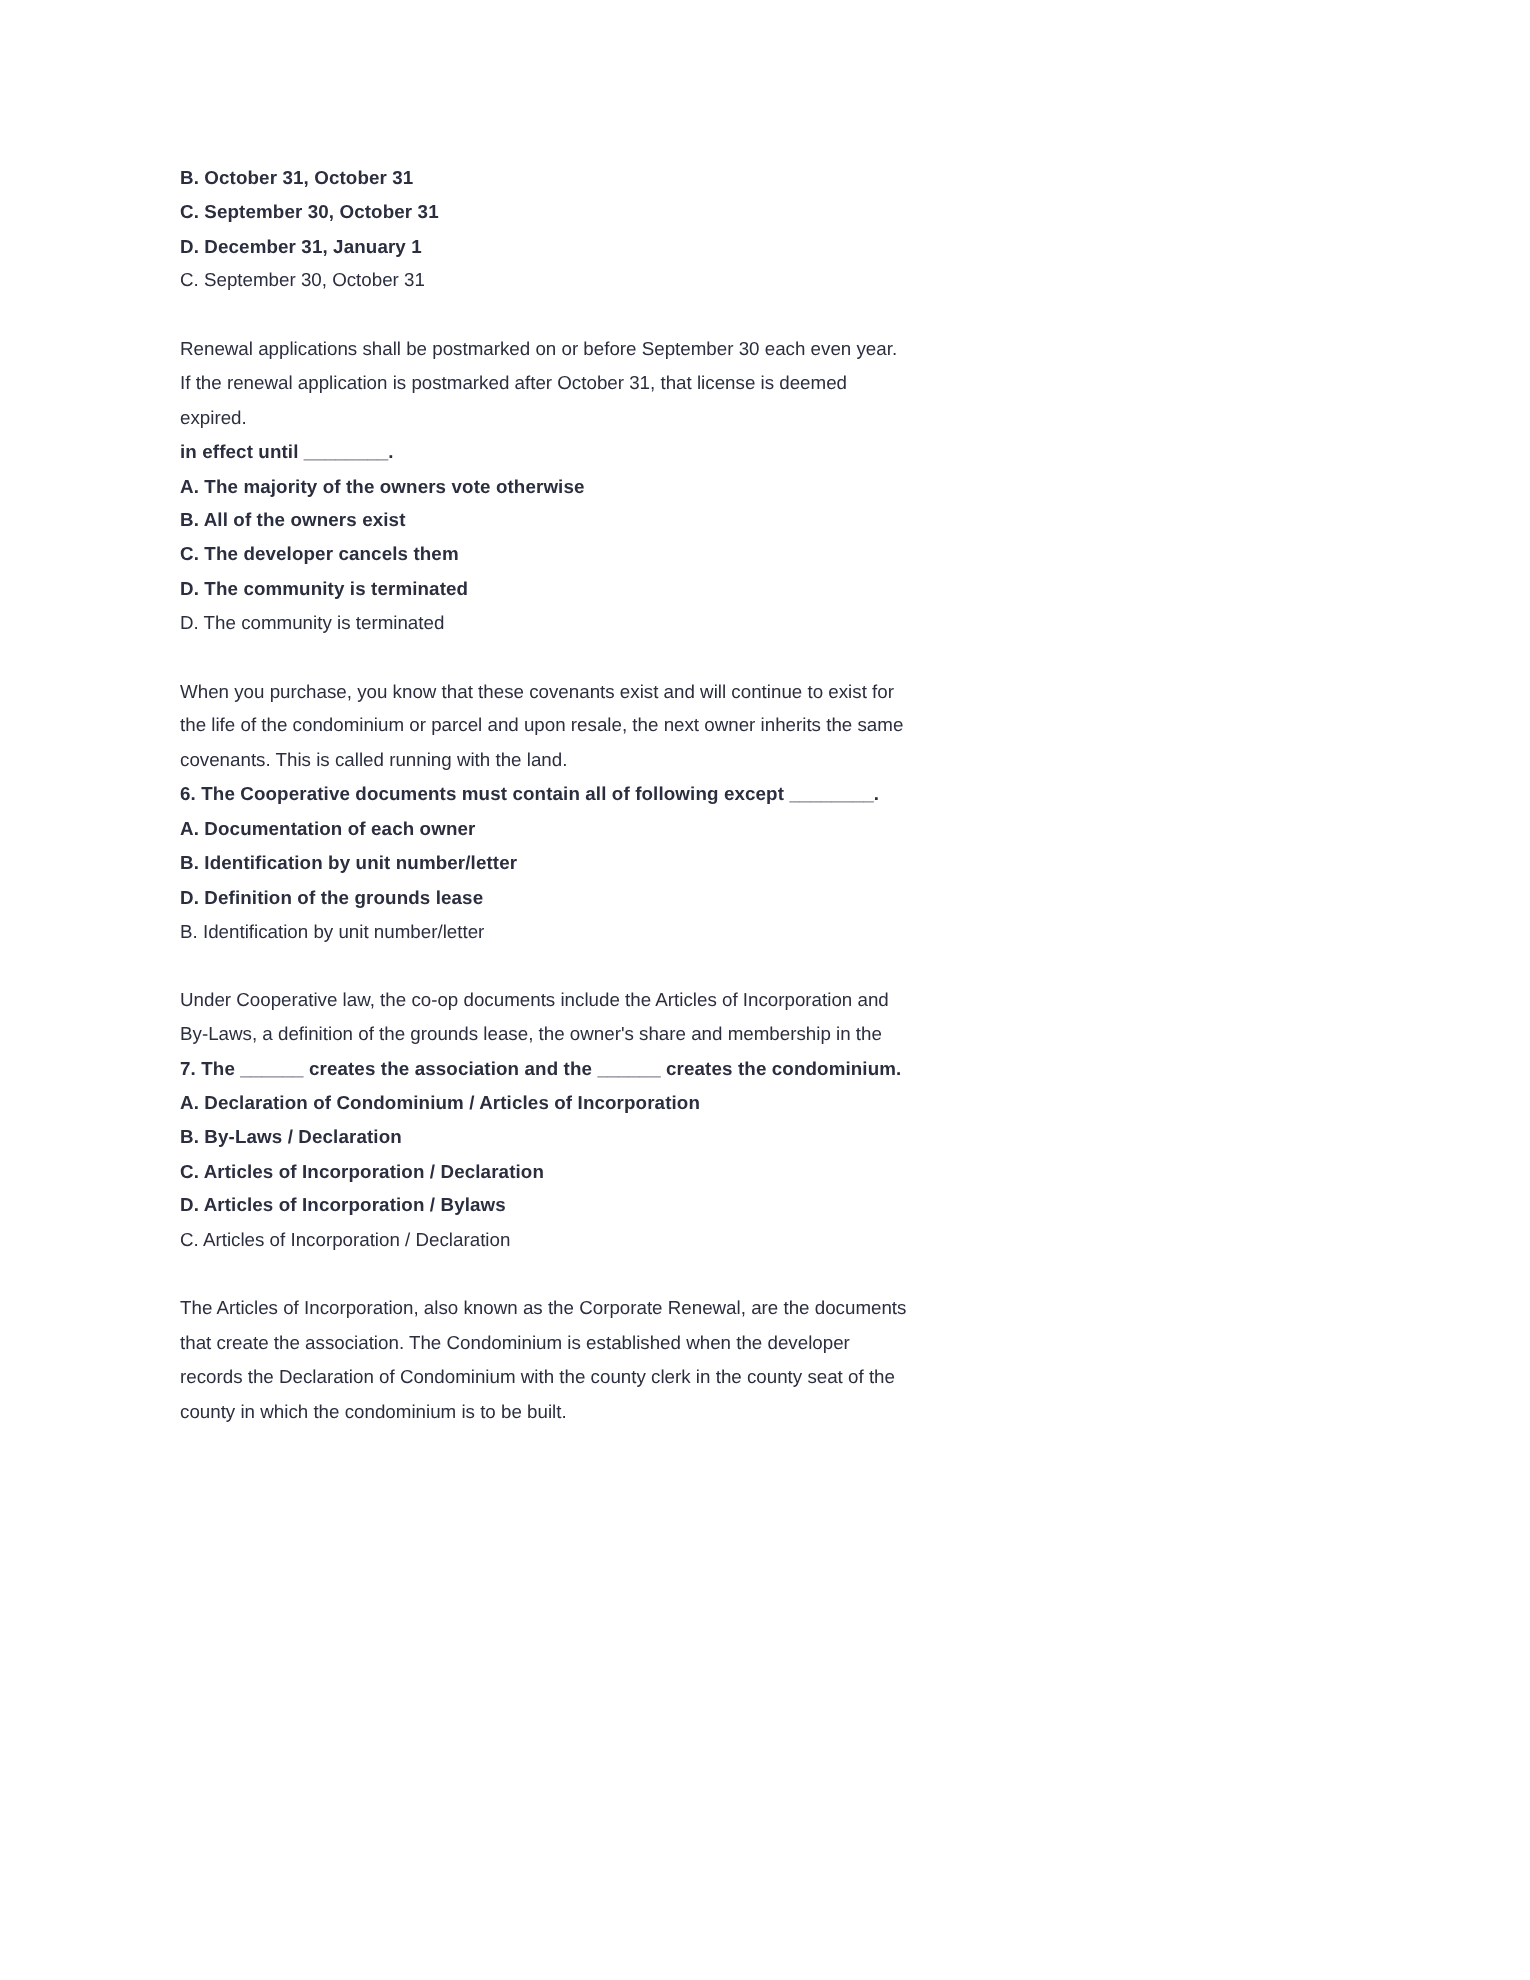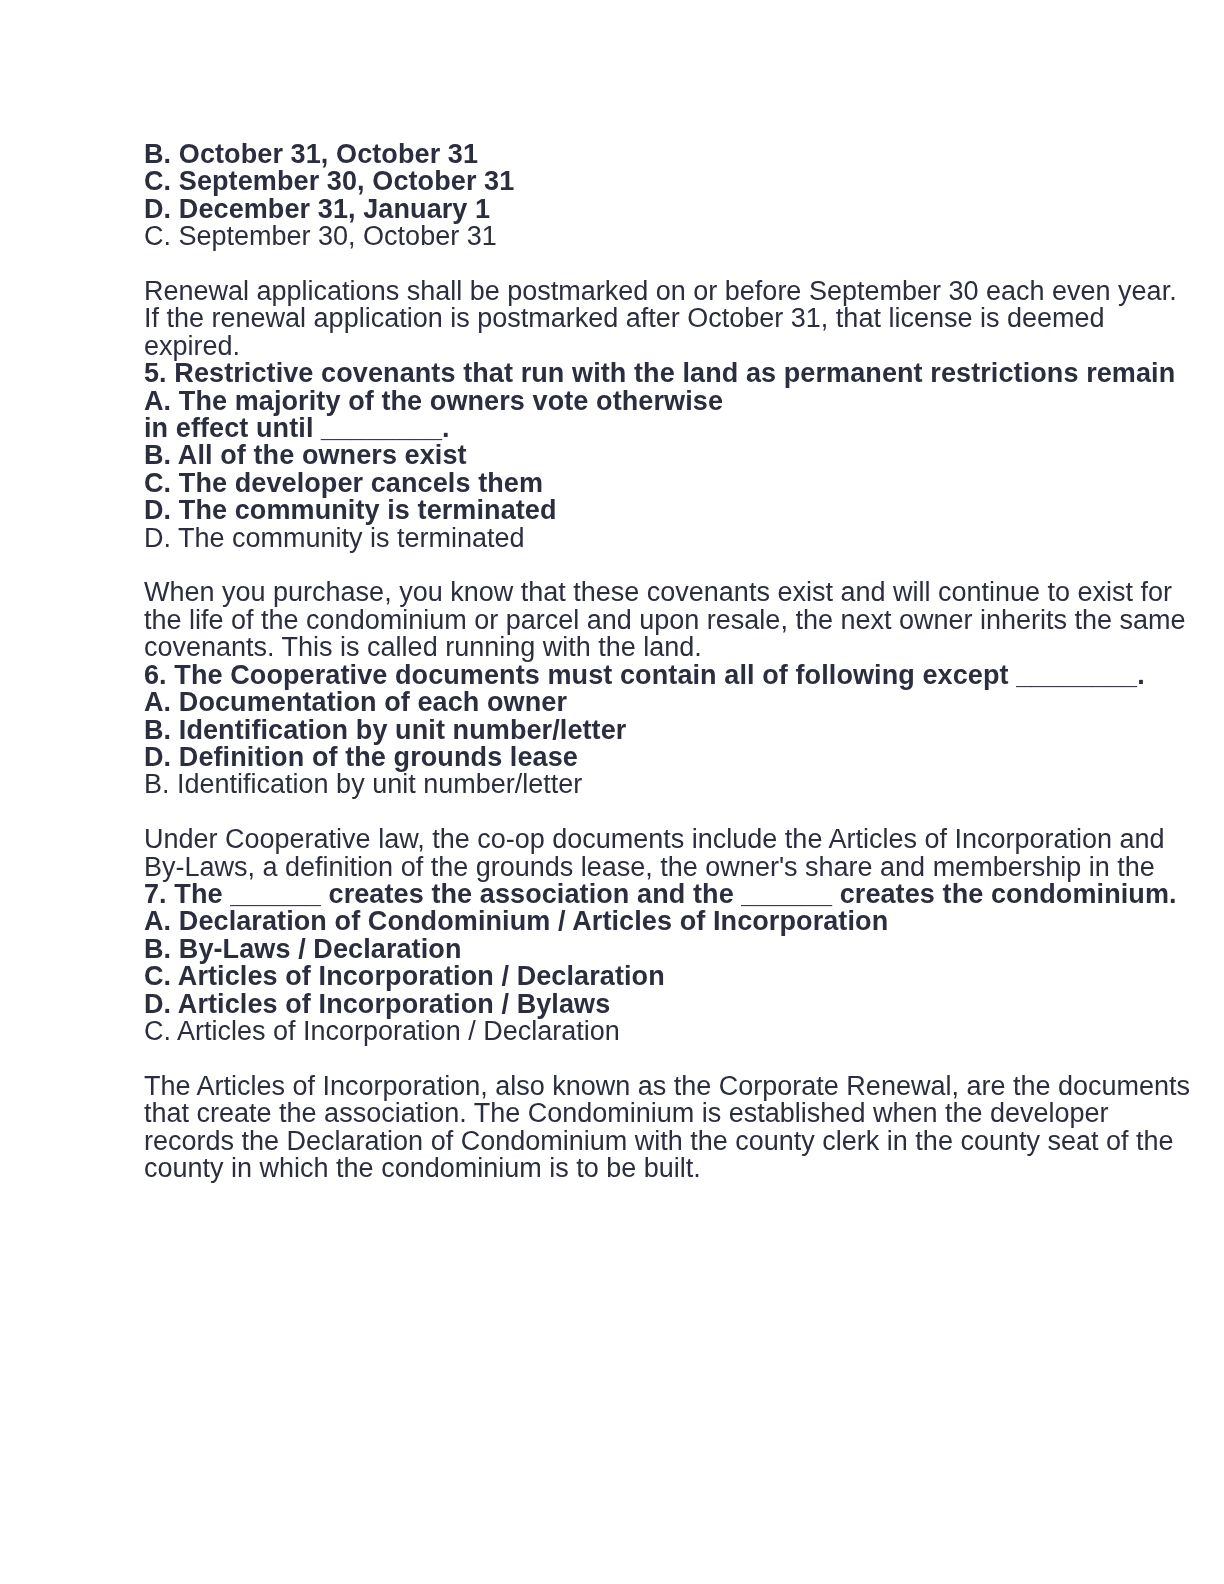--- a/index.html
+++ b/index.html
@@ -1,23 +1,23 @@
 <!DOCTYPE html>
 <html><head>
   <meta charset="utf-8">
   <style>
     html, body { margin: 0; padding: 0; background: #ffffff; }
     body { width: 1224px; height: 1584px; position: relative; overflow: hidden; }
     .page {
       position: absolute;
       left: 144px;
-      top: 141px;
+      top: 129px;
       width: 940px;
       font-family: "Liberation Sans", sans-serif;
-      font-size: 27px;
+      font-size: 15px;
       line-height: 27.4px;
       color: #2b2e3f;
     }
     .line { white-space: nowrap; }
     .b { font-weight: bold; letter-spacing: 0.1px; }
     .r { font-weight: normal; }
     .gap { height: 27.4px; }
   </style>
 </head>
 <body style="background: rgb(255, 255, 255);">
@@ -31,23 +31,22 @@
     <div class="line r">C. September 30, October 31</div>
   </div>
   <div class="gap"></div>
   <div>
     <div class="line r">Renewal applications shall be postmarked on or before September 30 each even year.</div>
     <div class="line r">If the renewal application is postmarked after October 31, that license is deemed</div>
     <div class="line r">expired.</div>
   </div>
 
   <div>
-    <div class="line b">5. Restrictive covenants that run with the land as permanent restrictions remain</div>
+    <div class="line b">in effect until ________.</div>
     <div class="line b">A. The majority of the owners vote otherwise</div>
-    <div class="line b">in effect until ________.</div>
     <div class="line b">B. All of the owners exist</div>
     <div class="line b">C. The developer cancels them</div>
     <div class="line b">D. The community is terminated</div>
     <div class="line r">D. The community is terminated</div>
   </div>
   <div class="gap"></div>
   <div>
     <div class="line r">When you purchase, you know that these covenants exist and will continue to exist for</div>
     <div class="line r">the life of the condominium or parcel and upon resale, the next owner inherits the same</div>
     <div class="line r">covenants. This is called running with the land.</div>

